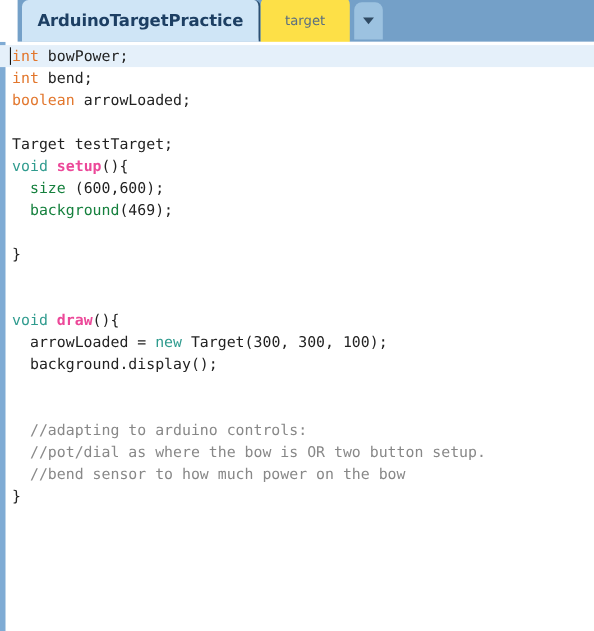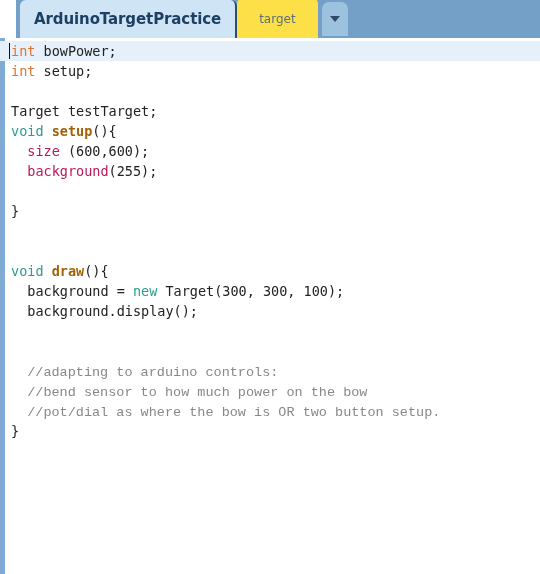--- a/index.html
+++ b/index.html
@@ -134,23 +134,23 @@
     left: 9px;
     top: 2px;
     width: 1px;
     height: 16px;
     background: #111111;
   }
 
   
   .kw   { color: #e2762c; }          
   .ret  { color: #2f9b8e; }          
-  .fn   { color: #a16207; font-weight: bold; }  
-  .bfn  { color: #be185d; }          
-  .cmt  { color: #888888; font-family: Liberation Mono, monospace; }          
+  .fn   { color: #ec4899; font-weight: bold; }  
+  .bfn  { color: #15803d; }          
+  .cmt  { color: #888888; }          
   .plain{ color: #222222; }
 </style>
 </head>
 <body>
 
 <div id="app">
 
   <div class="tabbar">
     <div class="tab tab-active">
       <span>ArduinoTargetPractice</span>
@@ -160,35 +160,36 @@
     </div>
     <div class="tab-menu">
       <span class="caret"></span>
     </div>
   </div>
 
   <div class="editor">
     <div class="gutter-strip"></div>
     <div class="code" id="code-area">
         <div class="line hl"><span class="caret-bar"></span><span class="kw">int</span><span class="plain"> bowPower;</span></div>
-        <div class="line"><span class="kw">int</span><span class="plain"> setup;</span></div>
+        <div class="line"><span class="kw">int</span><span class="plain"> bend;</span></div>
+        <div class="line"><span class="kw">boolean</span><span class="plain"> arrowLoaded;</span></div>
         <div class="line">&nbsp;</div>
         <div class="line"><span class="plain">Target testTarget;</span></div>
         <div class="line"><span class="ret">void</span><span class="plain"> </span><span class="fn">setup</span><span class="plain">(){</span></div>
         <div class="line"><span class="plain">  </span><span class="bfn">size</span><span class="plain"> (600,600);</span></div>
-        <div class="line"><span class="plain">  </span><span class="bfn">background</span><span class="plain">(255);</span></div>
+        <div class="line"><span class="plain">  </span><span class="bfn">background</span><span class="plain">(469);</span></div>
         <div class="line">&nbsp;</div>
         <div class="line"><span class="plain">}</span></div>
         <div class="line">&nbsp;</div>
         <div class="line">&nbsp;</div>
         <div class="line"><span class="ret">void</span><span class="plain"> </span><span class="fn">draw</span><span class="plain">(){</span></div>
-        <div class="line"><span class="plain">  background = </span><span class="ret">new</span><span class="plain"> Target(300, 300, 100);</span></div>
+        <div class="line"><span class="plain">  arrowLoaded = </span><span class="ret">new</span><span class="plain"> Target(300, 300, 100);</span></div>
         <div class="line"><span class="plain">  background.display();</span></div>
         <div class="line">&nbsp;</div>
         <div class="line">&nbsp;</div>
         <div class="line"><span class="cmt">  //adapting to arduino controls:</span></div>
+        <div class="line"><span class="cmt">  //pot/dial as where the bow is OR two button setup.</span></div>
         <div class="line"><span class="cmt">  //bend sensor to how much power on the bow</span></div>
-        <div class="line"><span class="cmt">  //pot/dial as where the bow is OR two button setup.</span></div>
         <div class="line"><span class="plain">}</span></div>
       </div>
   </div>
 
 </div>
 
 </body></html>

